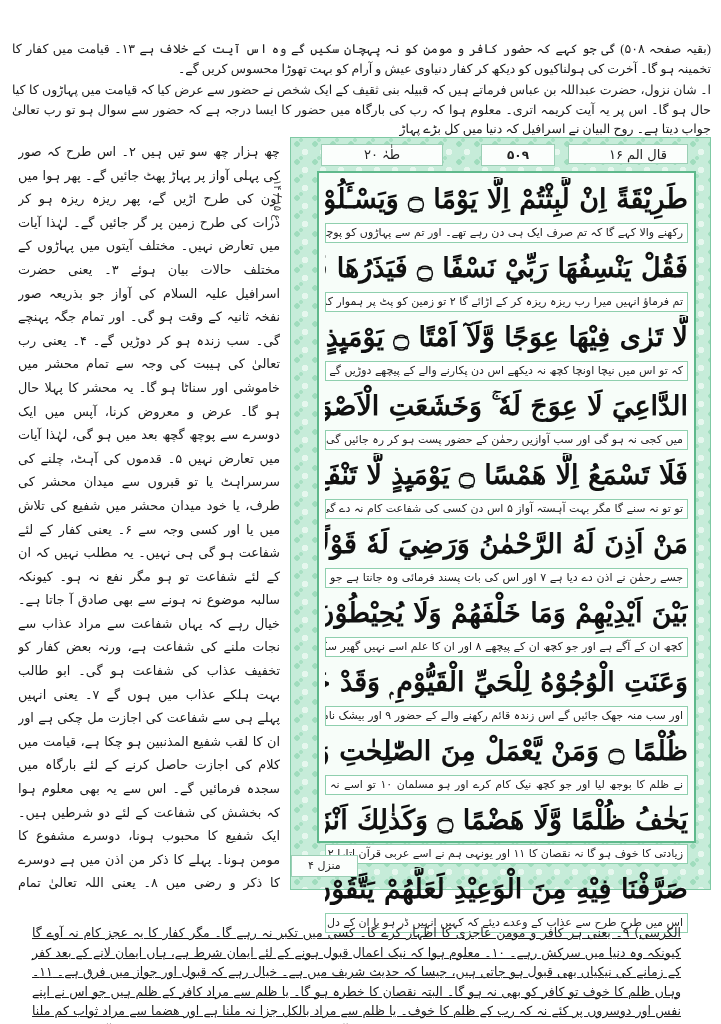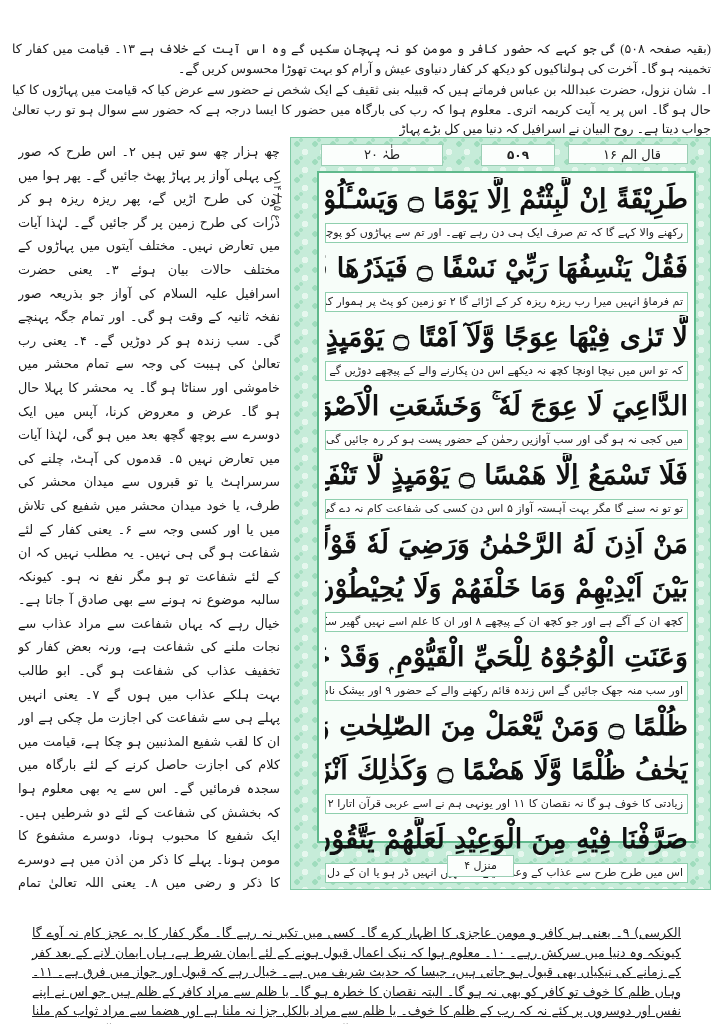--- a/index.html
+++ b/index.html
@@ -41,41 +41,41 @@
     background-size: 18px 18px, 18px 18px, 18px 18px;
   }
   .frame-header {
     position: absolute; left: 30px; right: 22px; top: 6px; height: 22px;
   }
   .hdr-box {
     position: absolute; top: 0; height: 20px; background: #fbfefc;
     border: 1px solid #9bcfb5; font-size: 13px; line-height: 20px; text-align: center;
     direction: rtl; color: #222;
   }
-  .hdr-right { right: 0; width: 120px; text-align: right; padding-right: 26px; box-sizing: border-box; }
+  .hdr-right { right: 0; width: 120px; text-align: right; padding-right: 20px; box-sizing: border-box; }
   .hdr-center { left: 160px; width: 72px; font-weight: bold; font-size: 12px; }
   .hdr-left { left: 0; width: 120px; }
   .frame-inner {
     position: absolute; left: 26px; right: 14px; top: 33px; bottom: 46px;
     background: #f7fdf9; border: 2px solid #5fb98c; box-sizing: border-box;
     padding: 4px 6px 0 6px;
   }
   .ayah-line {
     direction: rtl; text-align: justify; text-align-last: justify;
     font-family: "DejaVu Serif", serif; font-size: 27px; line-height: 44px; height: 44px;
     color: #111; white-space: nowrap; overflow: hidden; font-weight: bold;
   }
   .trans-line {
     direction: rtl; text-align: justify; text-align-last: justify;
     font-size: 11px; line-height: 18px; height: 18px; color: #222;
     border: 1px solid #8fcfae; background: #ffffff; margin: 2px 0 3px 0; padding: 0 4px;
     white-space: nowrap; overflow: hidden;
   }
   .frame-footer {
-    position: absolute; left: 0; right: 0; bottom: 13px; height: 22px; text-align: center;
+    position: absolute; left: 0; right: 0; bottom: 13px; height: 22px; text-align: left;
   }
   .manzil-box {
     display: inline-block; background: #fbfefc; border: 1px solid #9bcfb5;
     font-size: 11px; line-height: 20px; padding: 0 16px; direction: rtl; margin-right: 40px;
   }
 </style>
 </head>
 <body>
 
 <div class="top-commentary urdu">
@@ -106,28 +106,30 @@
     <div class="ayah-line">لَّا تَرٰى فِيْهَا عِوَجًا وَّلَآ اَمْتًا ۝ يَوْمَىِٕذٍ يَّتَّبِعُوْنَ</div>
     <div class="trans-line">کہ تو اس میں نیچا اونچا کچھ نہ دیکھے اس دن پکارنے والے کے پیچھے دوڑیں گے ۳ اس</div>
 
     <div class="ayah-line">الدَّاعِيَ لَا عِوَجَ لَهٗ ۚ وَخَشَعَتِ الْاَصْوَاتُ لِلرَّحْمٰنِ</div>
     <div class="trans-line">میں کجی نہ ہو گی اور سب آوازیں رحمٰن کے حضور پست ہو کر رہ جائیں گی ۴</div>
 
     <div class="ayah-line">فَلَا تَسْمَعُ اِلَّا هَمْسًا ۝ يَوْمَىِٕذٍ لَّا تَنْفَعُ الشَّفَاعَةُ اِلَّا</div>
     <div class="trans-line">تو تو نہ سنے گا مگر بہت آہستہ آواز ۵ اس دن کسی کی شفاعت کام نہ دے گی ۶ مگر اس کی</div>
 
     <div class="ayah-line">مَنْ اَذِنَ لَهُ الرَّحْمٰنُ وَرَضِيَ لَهٗ قَوْلًا ۝ يَعْلَمُ مَا</div>
+    <div class="trans-line">جسے رحمٰن نے اذن دے دیا ہے ۷ اور اس کی بات پسند فرمائی وہ جانتا ہے جو</div>
 
     <div class="ayah-line">بَيْنَ اَيْدِيْهِمْ وَمَا خَلْفَهُمْ وَلَا يُحِيْطُوْنَ بِهٖ عِلْمًا ۝</div>
     <div class="trans-line">کچھ ان کے آگے ہے اور جو کچھ ان کے پیچھے ۸ اور ان کا علم اسے نہیں گھیر سکتا</div>
 
     <div class="ayah-line">وَعَنَتِ الْوُجُوْهُ لِلْحَيِّ الْقَيُّوْمِ ۭ وَقَدْ خَابَ مَنْ حَمَلَ</div>
     <div class="trans-line">اور سب منہ جھک جائیں گے اس زندہ قائم رکھنے والے کے حضور ۹ اور بیشک نامراد رہا جس</div>
 
     <div class="ayah-line">ظُلْمًا ۝ وَمَنْ يَّعْمَلْ مِنَ الصّٰلِحٰتِ وَهُوَ مُؤْمِنٌ فَلَا</div>
+    <div class="trans-line">نے ظلم کا بوجھ لیا اور جو کچھ نیک کام کرے اور ہو مسلمان ۱۰ تو اسے نہ</div>
 
     <div class="ayah-line">يَخٰفُ ظُلْمًا وَّلَا هَضْمًا ۝ وَكَذٰلِكَ اَنْزَلْنٰهُ قُرْاٰنًا عَرَبِيًّا وَّ</div>
     <div class="trans-line">زیادتی کا خوف ہو گا نہ نقصان کا ۱۱ اور یونہی ہم نے اسے عربی قرآن اتارا ۱۲ اور</div>
 
     <div class="ayah-line">صَرَّفْنَا فِيْهِ مِنَ الْوَعِيْدِ لَعَلَّهُمْ يَتَّقُوْنَ اَوْ يُحْدِثُ</div>
     <div class="trans-line">اس میں طرح طرح سے عذاب کے وعدے دیئے کہ کہیں انہیں ڈر ہو یا ان کے دل میں کچھ سوچ</div>
   </div>
 
   <div class="frame-footer">
     <span class="manzil-box">منزل ۴</span>

